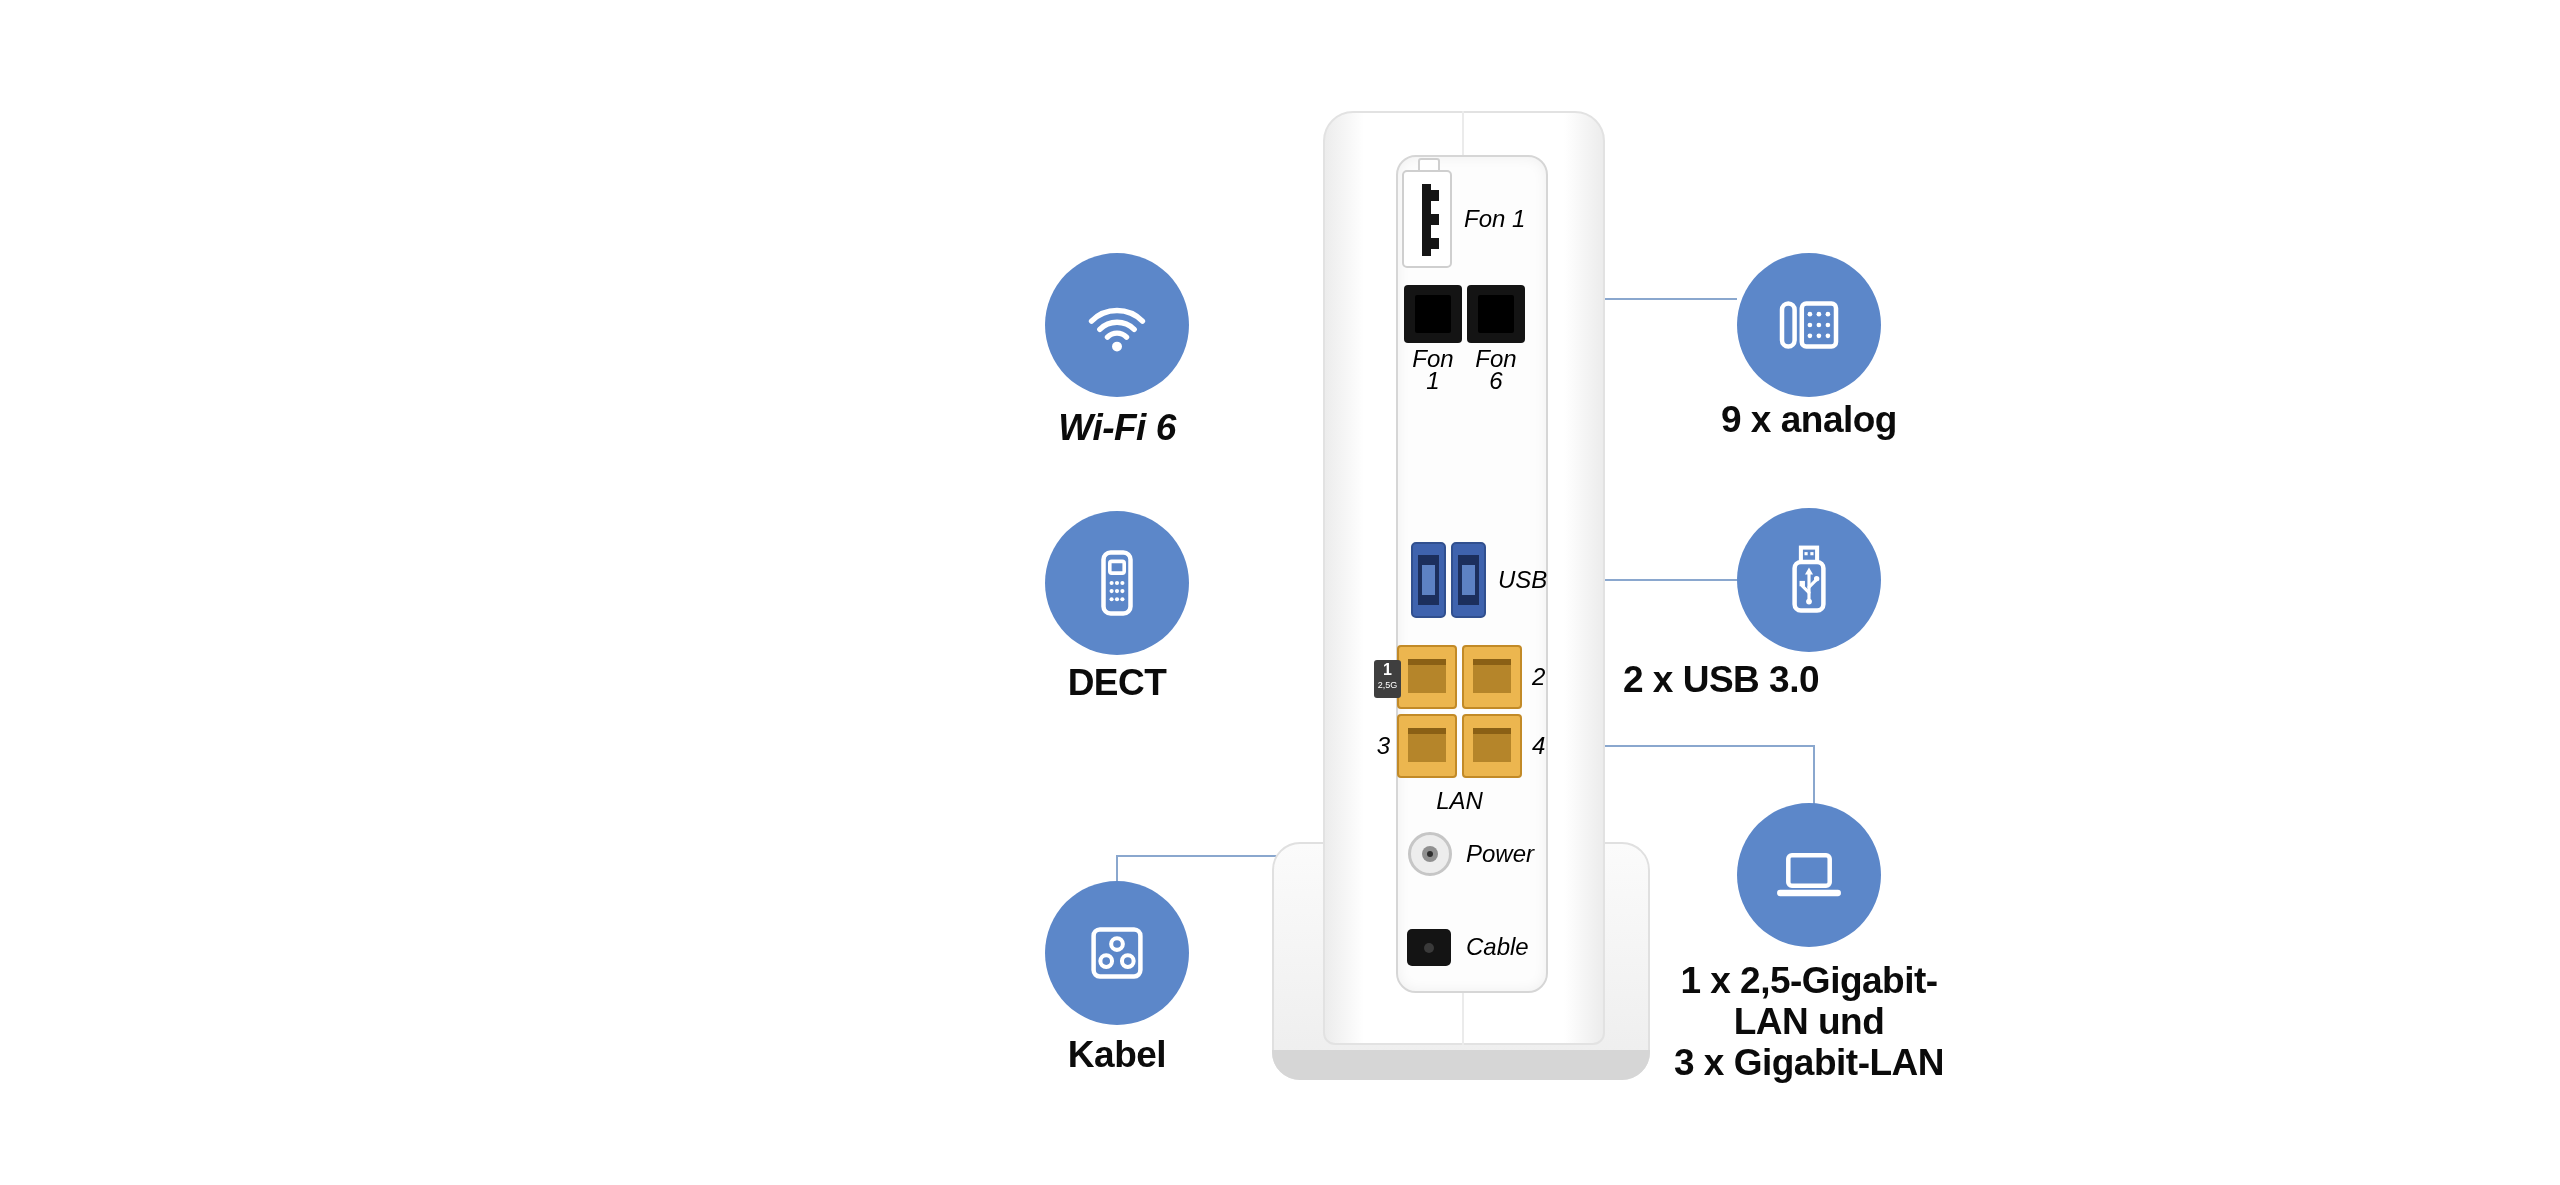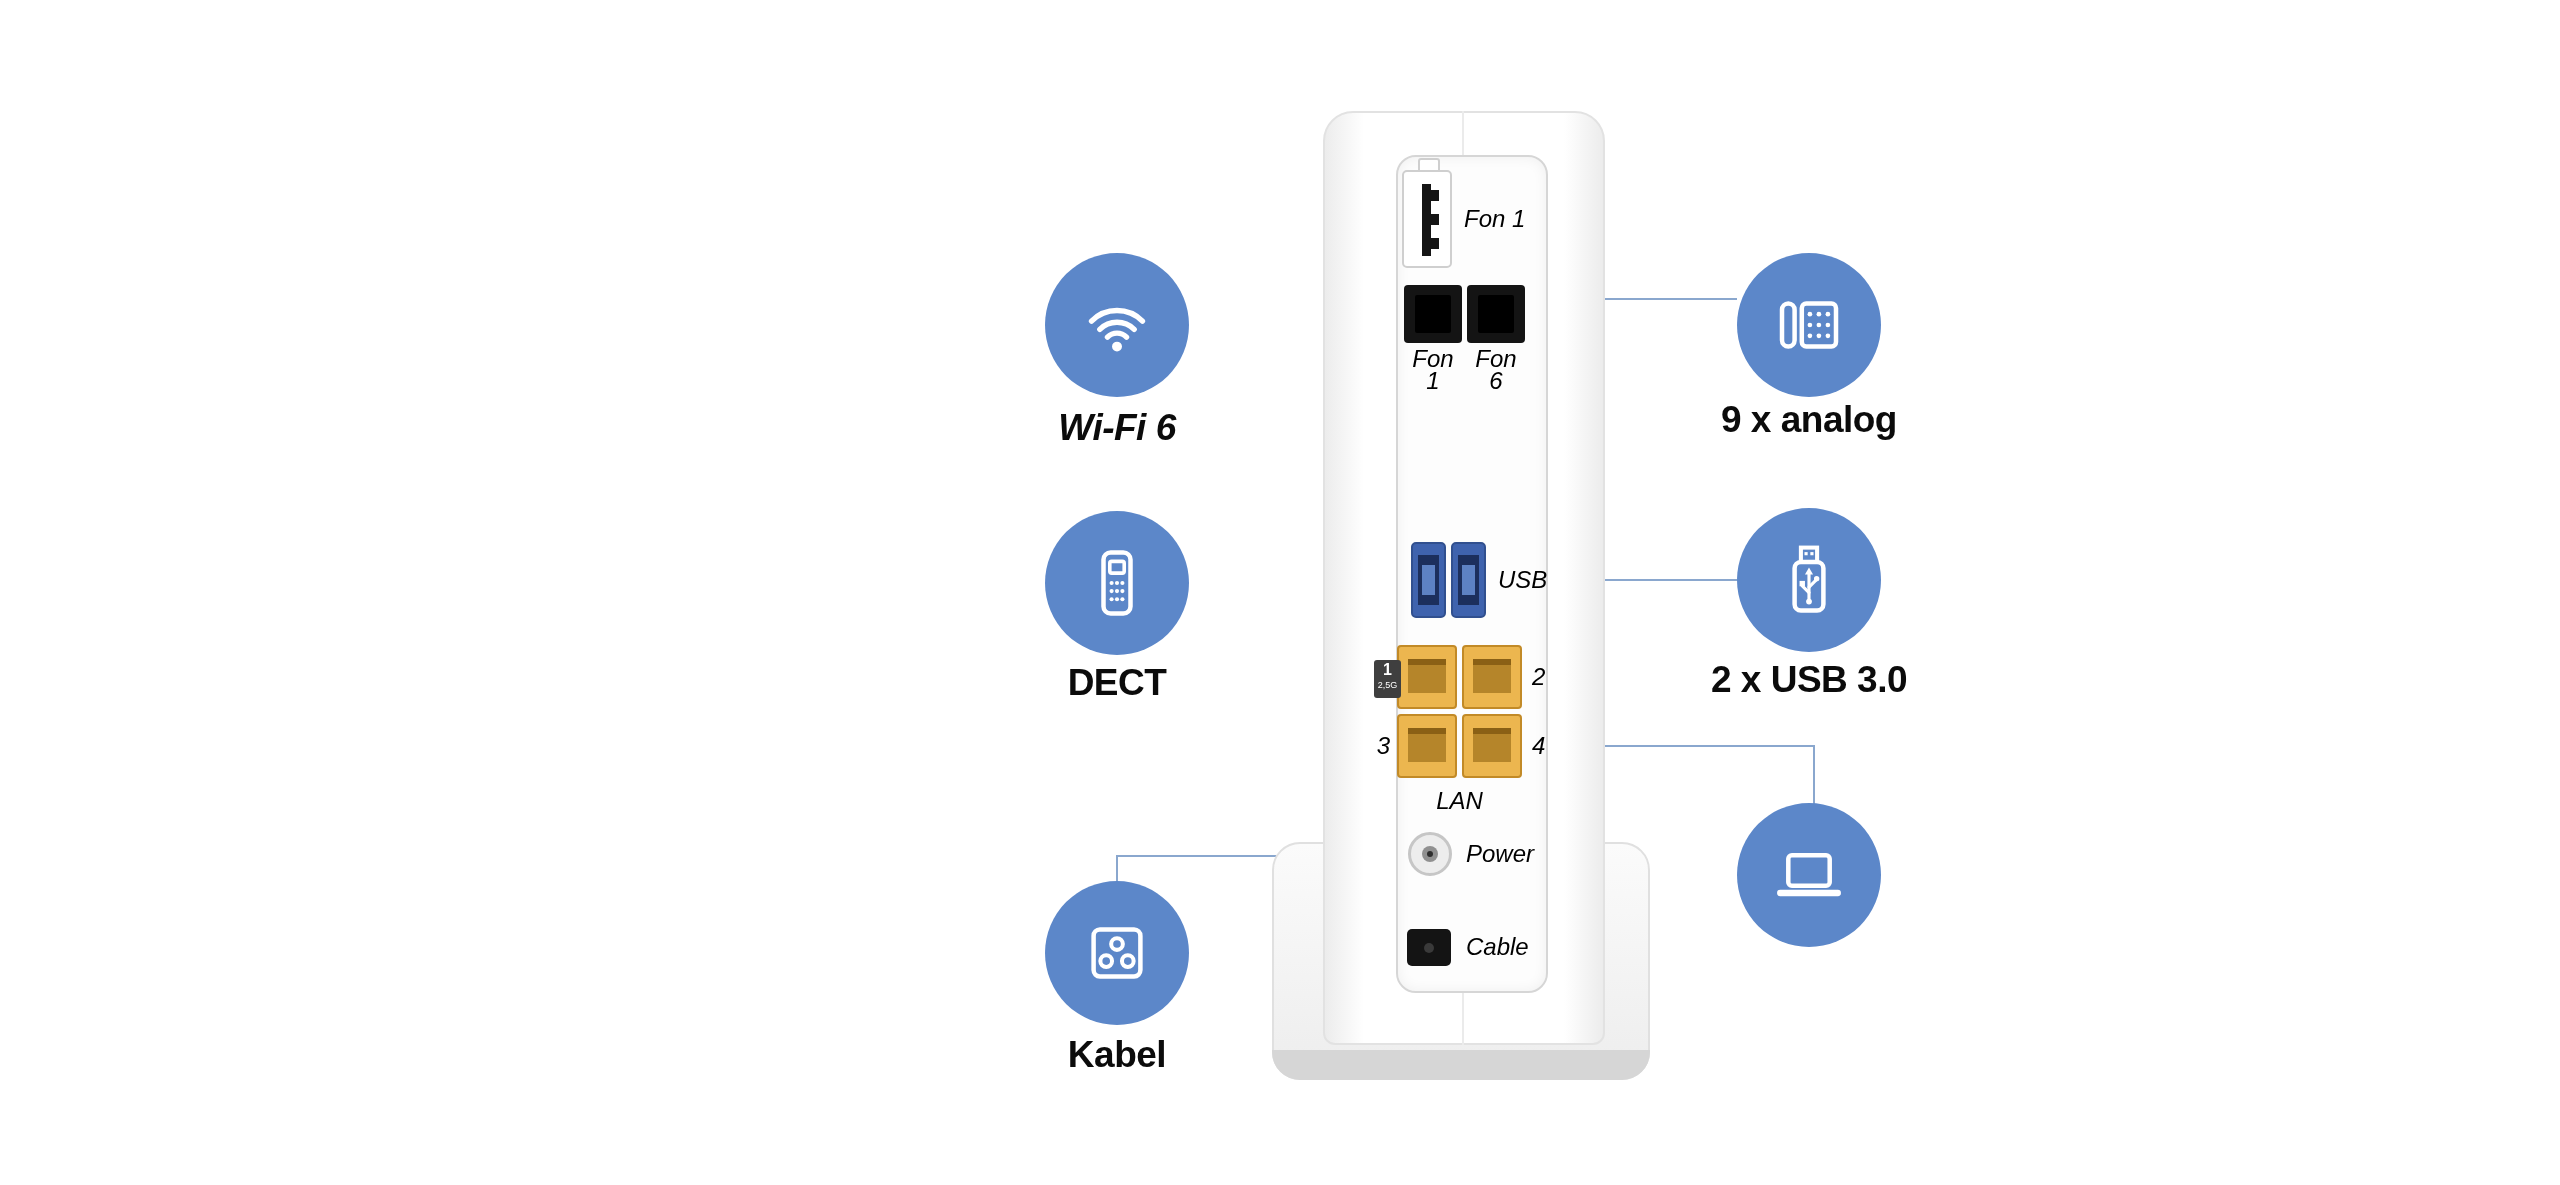--- a/index.html
+++ b/index.html
@@ -231,24 +231,29 @@
         <circle cx="58.5" cy="48.5" r="3"></circle>
         <circle cx="50" cy="74" r="3.2"></circle>
       </g>
       <g stroke="#fff" stroke-width="3.5" stroke-linecap="round">
         <line x1="50" y1="74" x2="50" y2="42"></line>
         <line x1="50" y1="64" x2="42.5" y2="56.5"></line>
         <line x1="50" y1="58" x2="57.5" y2="50.5"></line>
       </g>
     </svg>
   </div>
-  <div class="feature-label" style="left:1609px;top:659px;">2 x USB 3.0</div>
+  <div class="feature-label" style="left:1521px;top:659px;">2 x USB 3.0</div>
 
   <div class="circle" style="left:1737px;top:803px;">
     <svg width="90" height="90" viewBox="0 0 100 100">
       <g fill="none" stroke="#fff">
         <rect x="27" y="28" width="46" height="34" rx="4" stroke-width="5"></rect>
         <path d="M18 70 L82 70" stroke-width="7" stroke-linecap="round"></path>
       </g>
     </svg>
   </div>
+  <div class="feature-label" style="left:1609px;top:960px;">
+    <div>1 x 2,5-Gigabit-</div>
+    <div>LAN und</div>
+    <div>3 x Gigabit-LAN</div>
+  </div>
 
 </div>
 
 </body></html>

